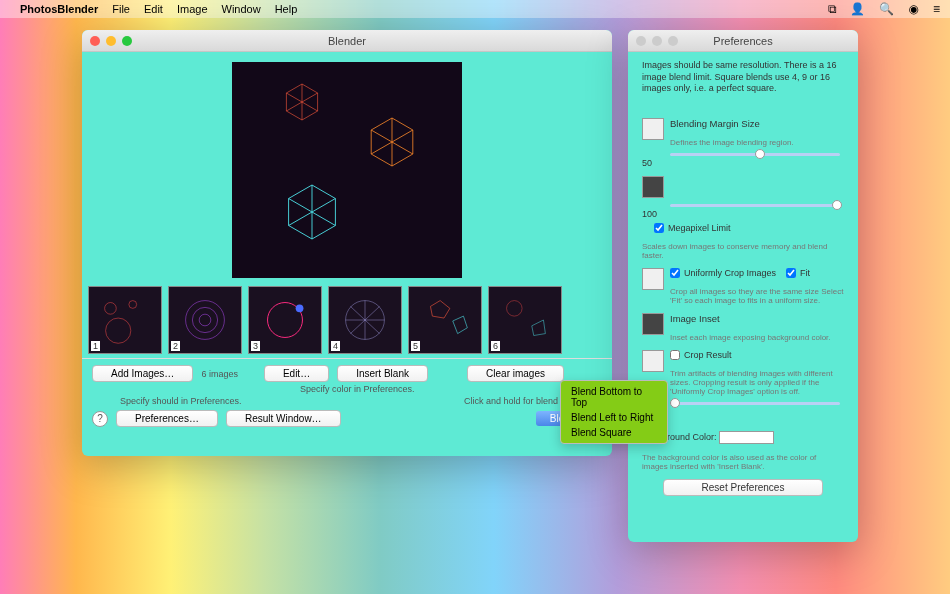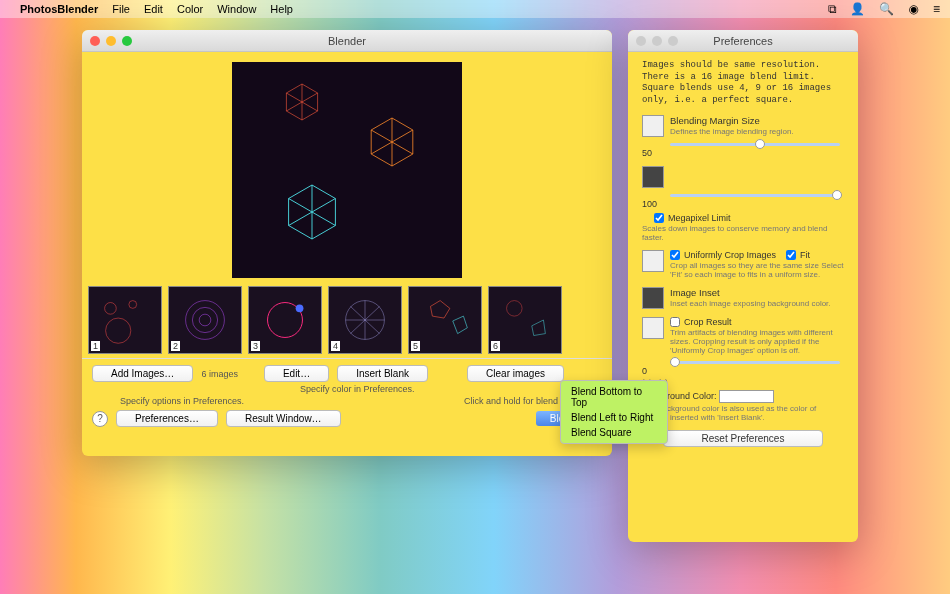--- a/index.html
+++ b/index.html
@@ -5,51 +5,51 @@
 * { margin: 0; padding: 0; box-sizing: border-box; font-family: -apple-system, BlinkMacSystemFont, "Helvetica Neue", sans-serif; }
 body { width: 950px; height: 594px; overflow: hidden; position: relative; }
 .bg { position: absolute; inset: 0; background: linear-gradient(90deg, #ff7db8 0%, #ffb74d 8%, #fff176 18%, #c5e1a5 28%, #80cbc4 40%, #81d4fa 52%, #b39ddb 65%, #f48fb1 78%, #ff8a80 88%, #ffcc80 100%); }
 .menubar { position: absolute; top: 0; left: 0; right: 0; height: 18px; background: rgba(255,255,255,0.4); display: flex; align-items: center; padding: 0 10px; font-size: 11px; }
 .apple { margin-right: 10px; font-size: 12px; }
 .mb-item { margin-right: 14px; cursor: default; }
 .mb-item.bold { font-weight: 600; }
 .mb-right { margin-left: auto; display: flex; align-items: center; gap: 14px; }
 .mb-icon { font-size: 12px; }
 
-.win { position: absolute; background: #fde047; border-radius: 6px; box-shadow: 0 10px 40px rgba(0,0,0,0.25); overflow: hidden; }
+.win { position: absolute; background: #5eead4; border-radius: 6px; box-shadow: 0 10px 40px rgba(0,0,0,0.25); overflow: hidden; }
 .titlebar { height: 22px; background: linear-gradient(#efefef,#d9d9d9); display: flex; align-items: center; padding: 0 8px; border-bottom: 1px solid #c5c5c5; }
 .tl { display: flex; gap: 6px; }
 .dot { width: 10px; height: 10px; border-radius: 50%; }
 .dot.r{background:#ff5f56}.dot.y{background:#ffbd2e}.dot.g{background:#27c93f}
 .dot.grey{background:#ccc}
 .wt { position:absolute; left:0; right:0; text-align:center; font-size:11px; color:#444; }
 
 .blender { left: 82px; top: 30px; width: 530px; height: 426px; }
 .preview { margin: 10px auto 0; width: 230px; height: 216px; background:#120818; display:flex; align-items:center; justify-content:center; color:#ff7b4d; font-size:10px; }
 .preview svg { width: 100%; height: 100%; }
 .thumbs { display:flex; gap:6px; padding: 8px 6px 4px; border-bottom:1px solid #ddd; }
 .th { position:relative; width:74px; height:68px; background:#1a1020; border:1px solid #888; }
 .th svg{width:100%; height:100%}
 .thn { position:absolute; left:2px; bottom:2px; background:#fff; color:#333; font-size:9px; padding:0 2px; }
 .ctrlrow { display:flex; align-items:center; gap:8px; padding:6px 10px 0; font-size:10px; }
 .btn { background: linear-gradient(#fff,#f1f1f1); border:1px solid #bbb; border-radius:4px; padding:2px 18px; font-size:10px; cursor:default; }
 .note { font-size:9px; color:#555; }
 .blendbtn { background:linear-gradient(#7db5ff,#4a86e8); color:#fff; padding:2px 14px; border-radius:3px; font-size:10px; margin-left:auto; }
-.menu { position:absolute; left:560px; top:380px; width:108px; background:#bef264; border:1px solid #bbb; border-radius:4px; box-shadow:0 4px 12px rgba(0,0,0,.2); font-size:10px; padding:3px 0; z-index:10; }
+.menu { position:absolute; left:560px; top:380px; width:108px; background:#84cc16; border:1px solid #bbb; border-radius:4px; box-shadow:0 4px 12px rgba(0,0,0,.2); font-size:10px; padding:3px 0; z-index:10; }
 .mi { padding:2px 10px; cursor:default; }
 
 .prefs { left: 628px; top: 30px; width: 230px; height: 512px; }
 .pbody { padding: 8px 14px; font-size: 9px; color:#333; overflow:hidden; }
-.intro { line-height:1.3; margin-bottom:8px;font-family:Liberation Mono, monospace; }
+.intro { line-height:1.3; margin-bottom:23px; }
 .prow { display:flex; align-items:flex-start; gap:6px; margin-top:8px; }
 .picon { width:22px; height:22px; border:1px solid #999; background:#f0f0f0; flex-shrink:0; }
 .picon.dk { background:#444; }
 .ptxt { flex:1; }
 .plbl { font-size:9.5px; }
-.pdesc { font-size:8px; color:#777; margin-top:1px; }
+.pdesc { font-size:8px; color:#777; margin-top:9px; }
 .slider { position:relative; height:3px; background:#b9d1f4; margin:6px 4px 2px 28px; border-radius:2px; }
 .slider .knob{position:absolute; top:-4px; width:10px; height:10px; border-radius:50%; background:#fff; border:1px solid #999;}
 .sval { font-size:9px; margin-right:2px; }
 .chk { display:flex; align-items:flex-start; gap:4px; font-size:9px; }
 .chk input{width:10px;height:10px}
 .colswatch { width:55px; height:13px; background:#fff; border:1px solid #999; display:inline-block; vertical-align:middle; }
 .resetbtn { display:block; width:160px; margin:8px auto 0; text-align:center; }
 .help { width:16px; height:16px; border-radius:50%; border:1px solid #999; background:#fff; display:flex; align-items:center; justify-content:center; font-size:10px; color:#555; }
 .seprow { display:flex; justify-content:flex-start; padding:2px 10px 0; }
 .secrow2 { display:flex; align-items:center; padding:4px 10px 0; gap:8px; }
@@ -57,21 +57,21 @@
 </head>
 <body>
 
 <div class="bg"></div>
 
 <div class="menubar">
   <span class="apple"></span>
   <span class="mb-item bold">PhotosBlender</span>
   <span class="mb-item">File</span>
   <span class="mb-item">Edit</span>
-  <span class="mb-item">Color</span>
+  <span class="mb-item">Image</span>
   <span class="mb-item">Window</span>
   <span class="mb-item">Help</span>
   <div class="mb-right">
     <span class="mb-icon">⧉</span>
     <span class="mb-icon">👤</span>
     <span class="mb-icon">🔍</span>
     <span class="mb-icon">◉</span>
     <span class="mb-icon">≡</span>
   </div>
 </div>
@@ -158,21 +158,21 @@
     <span class="btn">Insert Blank</span>
     <span style="flex:1"></span>
     <span class="btn">Clear images</span>
     <span style="width:30px"></span>
   </div>
   <div class="ctrlrow" style="padding-top:2px">
     <span style="width:200px"></span>
     <span class="note">Specify color in Preferences.</span>
   </div>
   <div class="seprow">
-    <span class="note" style="margin-left:28px">Specify options in Preferences.</span>
+    <span class="note" style="margin-left:28px">Specify should in Preferences.</span>
     <span style="flex:1"></span>
     <span class="note" style="margin-right:10px">Click and hold for blend options.</span>
   </div>
   <div class="secrow2">
     <span class="help">?</span>
     <span class="btn">Preferences…</span>
     <span class="btn">Result Window…</span>
     <span class="blendbtn"><span>Blend</span> ▲</span>
   </div>
 </div>

